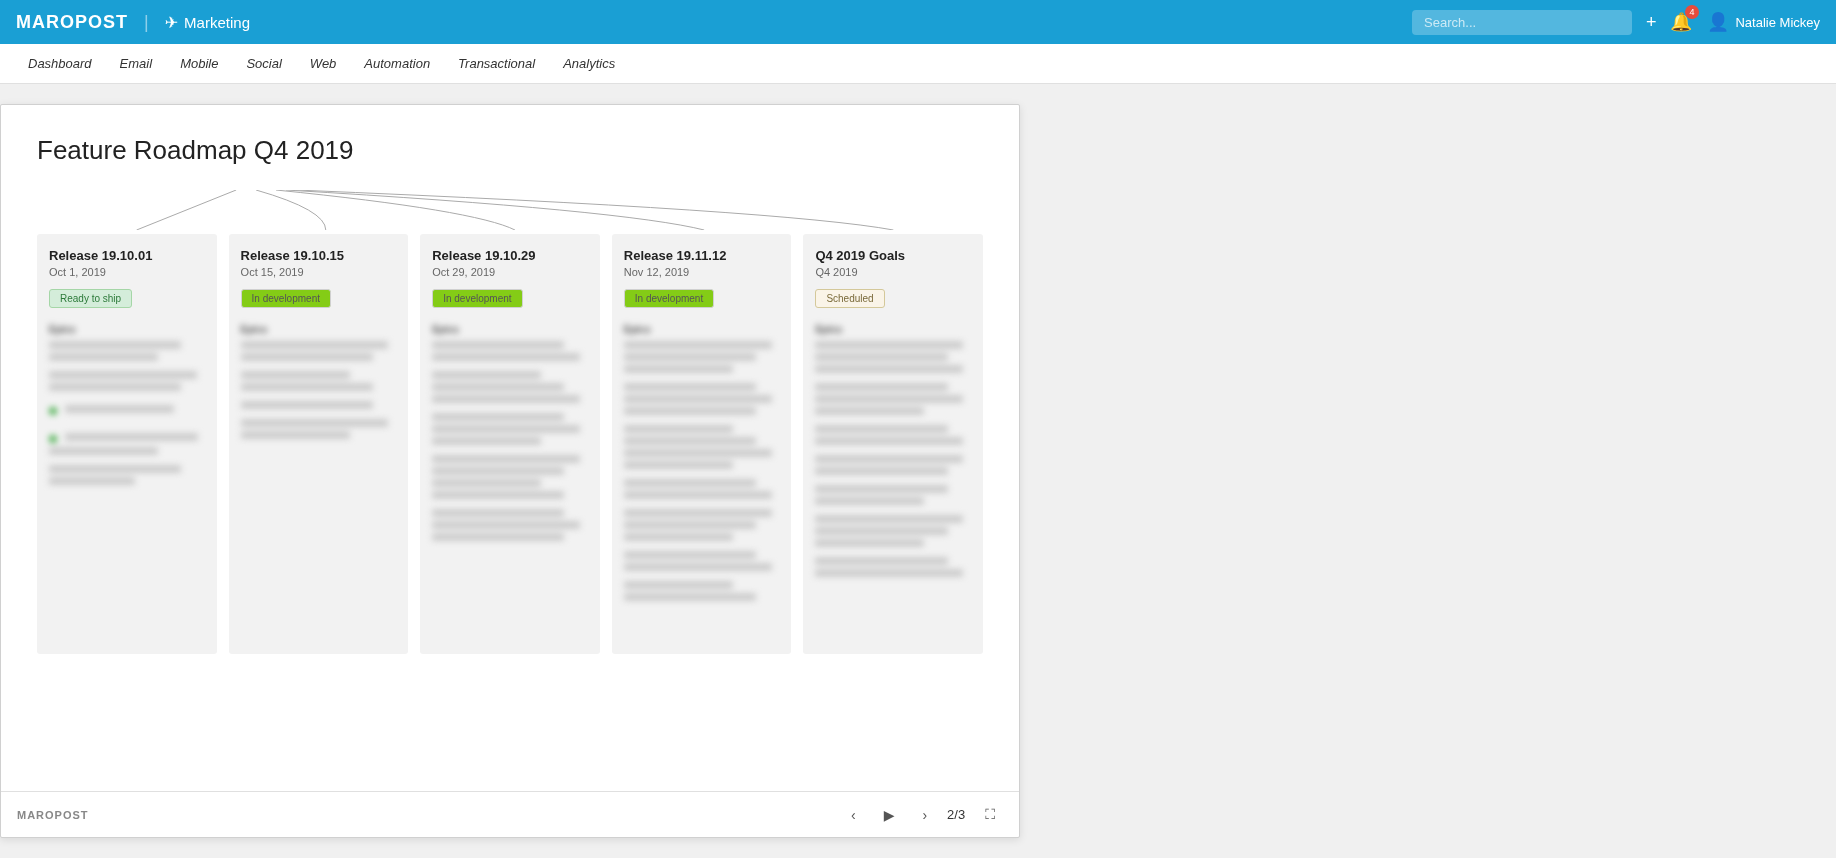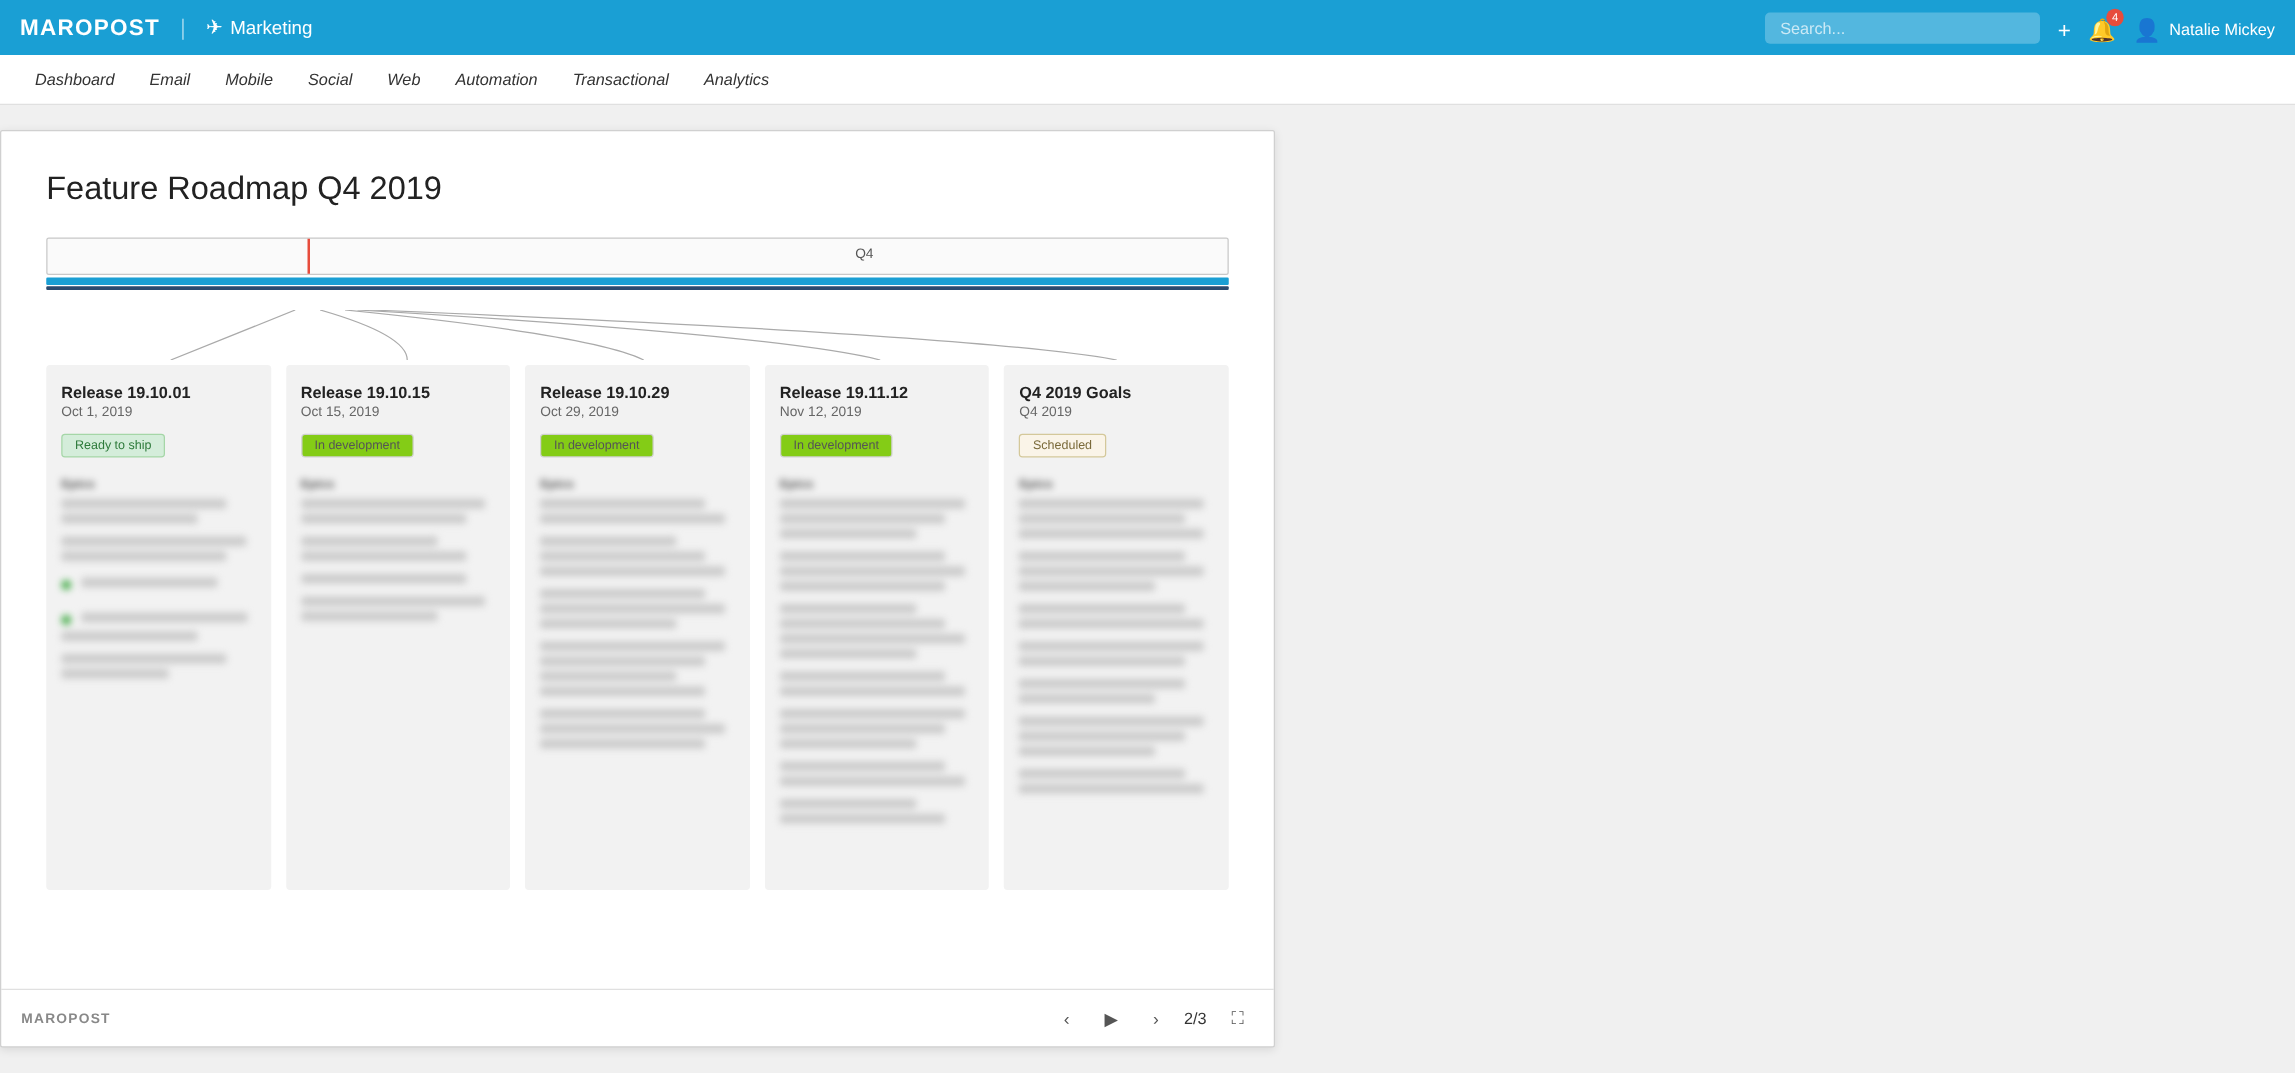--- a/index.html
+++ b/index.html
@@ -31,21 +31,21 @@
       gap: 6px;
       color: white;
       font-size: 15px;
     }
     .top-bar-product .plane-icon {
       font-size: 16px;
     }
     .top-bar-right {
       margin-left: auto;
       display: flex;
-      align-items: flex-end;
+      align-items: center;
       gap: 14px;
     }
     .search-box {
       background: rgba(255,255,255,0.25);
       border: none;
       border-radius: 4px;
       padding: 5px 12px;
       color: white;
       width: 220px;
       font-size: 13px;
@@ -342,28 +342,20 @@
   <span class="nav-item">Transactional</span>
   <span class="nav-item">Analytics</span>
 </div>
 
 <div class="main-content">
   <div class="document-viewer">
     <div class="doc-content">
 
       <div class="doc-title">Feature Roadmap Q4 2019</div>
 
-      <div class="timeline-area">
-        <div class="timeline-bar-container">
-          <div class="timeline-current-line"></div>
-          <span class="timeline-q4-label">Q4</span>
-        </div>
-        <div class="timeline-blue-bar"></div>
-        <div class="timeline-dark-bar"></div>
-      </div>
 
       <div class="connector-area">
         <svg viewBox="0 0 950 40" preserveAspectRatio="none">
           <path d="M 200 0 Q 150 20 100 40" stroke="#aaa" stroke-width="1" fill="none"></path>
           <path d="M 220 0 Q 290 20 290 40" stroke="#aaa" stroke-width="1" fill="none"></path>
           <path d="M 240 0 Q 440 20 480 40" stroke="#aaa" stroke-width="1" fill="none"></path>
           <path d="M 250 0 Q 590 20 670 40" stroke="#aaa" stroke-width="1" fill="none"></path>
           <path d="M 260 0 Q 750 20 860 40" stroke="#aaa" stroke-width="1" fill="none"></path>
         </svg>
       </div>

